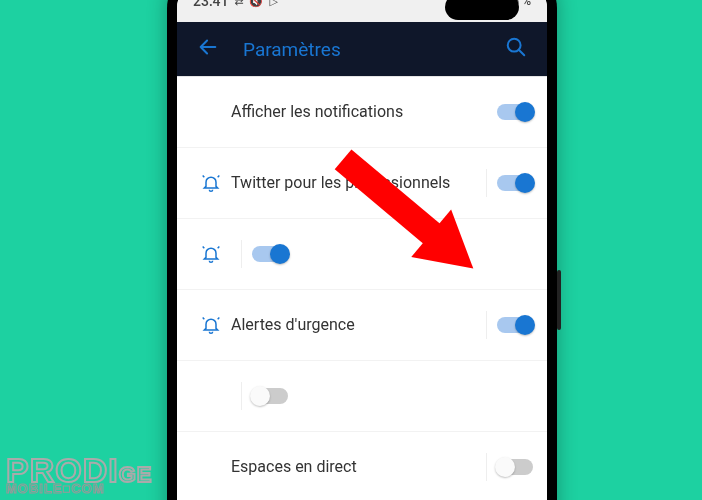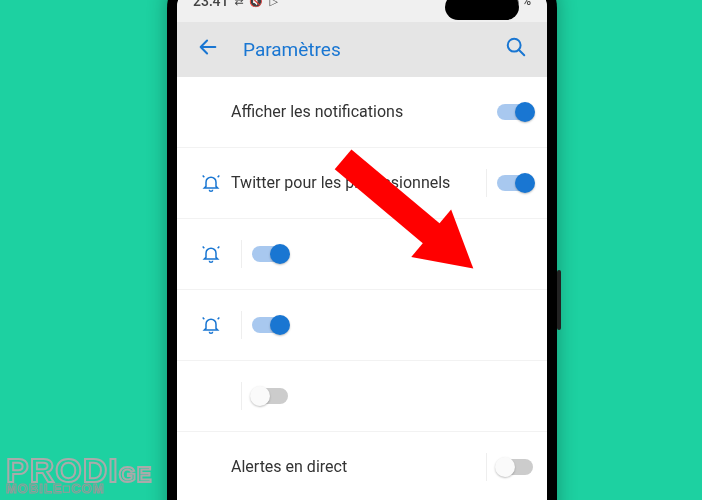--- a/index.html
+++ b/index.html
@@ -58,21 +58,21 @@
     padding: 0 16px;
     font-size: 14px;
     color: #444;
     gap: 6px;
     font-weight: 500;
   }
   .status-bar .spacer { flex: 1; }
   .status-icons { display: flex; align-items: center; gap: 5px; font-size: 12px;}
   .header {
     height: 54px;
-    background: #e5e5e5;
+    background: #0f172a;
     display: flex;
     align-items: center;
     padding: 0 14px;
     border-bottom: 1px solid #e5e5e5;
     justify-content: space-between;
   }
   .back-btn {
     color: #1976d2;
     font-size: 22px;
     padding: 6px;
@@ -254,37 +254,38 @@
             <div class="knob"></div>
           </div>
       </div>
 
       <div class="row">
         <div class="bell">
           <svg width="20" height="20" viewBox="0 0 24 24">
               <path fill="none" stroke="#1976d2" stroke-width="1.8" d="M18 16v-5a6 6 0 10-12 0v5l-2 2h16l-2-2zM10 20a2 2 0 004 0M4 5l-2-2M20 5l2-2"></path>
             </svg>
         </div>
+        <div class="label">Alertes d'urgence</div>
         <div class="divider-line"></div>
         <div class="toggle on">
             <div class="knob"></div>
           </div>
       </div>
 
       <div class="row">
         <div class="bell-empty"></div>
         <div class="divider-line"></div>
         <div class="toggle off">
             <div class="knob"></div>
           </div>
       </div>
 
       <div class="row">
         <div class="bell-empty"></div>
-        <div class="label">Alertes en direct</div>
+        <div class="label">Espaces en direct</div>
         <div class="divider-line"></div>
         <div class="toggle off">
             <div class="knob"></div>
           </div>
       </div>
 
     </div>
   </div>
 </div>
 

